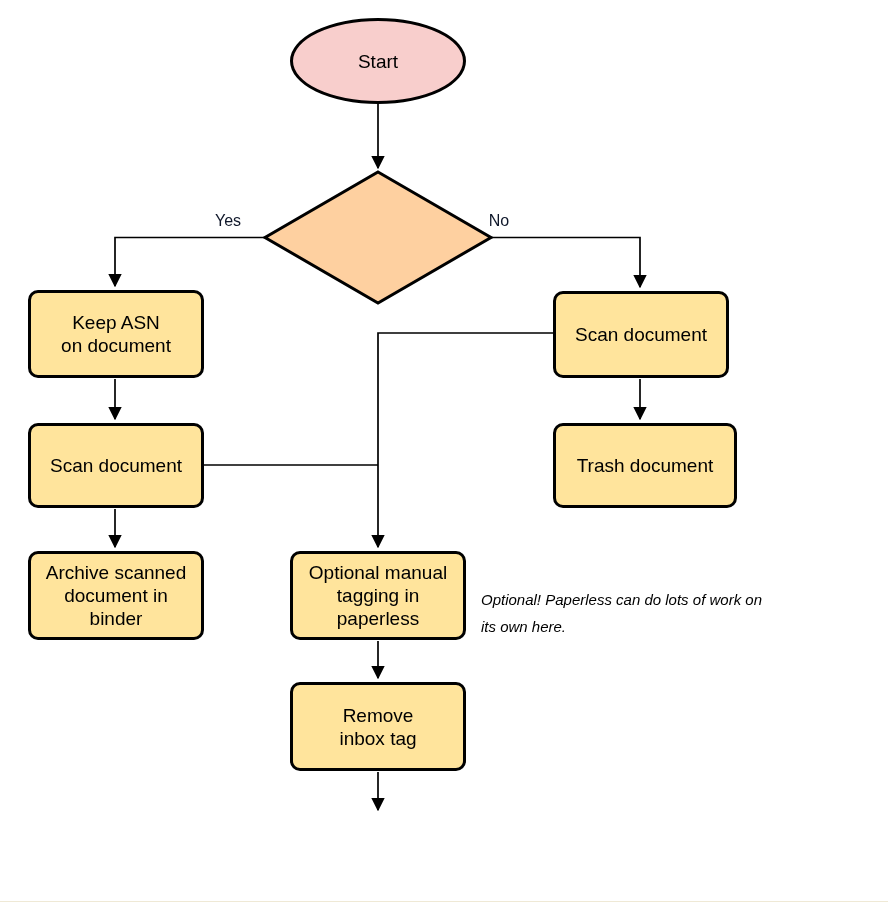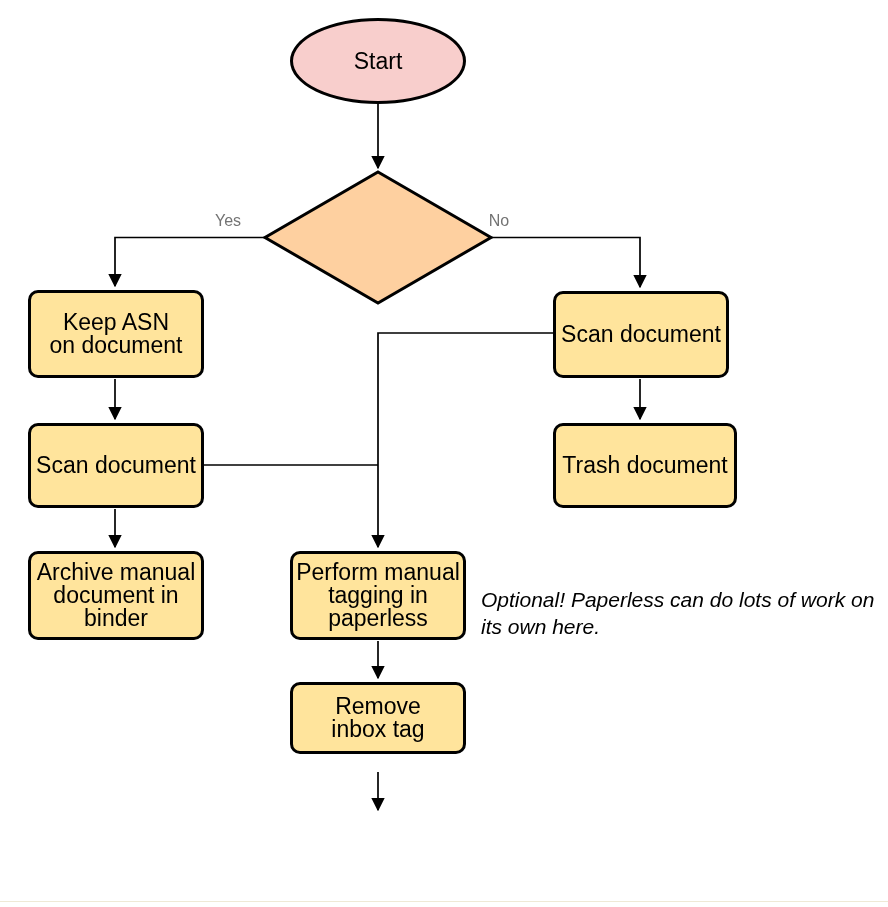--- a/index.html
+++ b/index.html
@@ -23,21 +23,21 @@
   }
   .node {
     position: absolute;
     z-index: 2;
     display: flex;
     align-items: center;
     justify-content: center;
     box-sizing: border-box;
     text-align: center;
     color: #000000;
-    font-size: 23px;
+    font-size: 19px;
     line-height: 23px;
   }
   .node-label {
     white-space: pre-line;
   }
   .terminal {
     background: var(--terminal-fill);
     border: 3px solid var(--stroke);
     border-radius: 50%;
   }
@@ -47,28 +47,28 @@
     border-radius: 10px;
   }
   .decision-label {
     background: transparent;
     border: none;
   }
   .edge-label {
     position: absolute;
     z-index: 3;
     font-size: 16px;
-    color: #737373;
+    color: #0f172a;
     text-align: center;
   }
   .annotation {
     position: absolute;
     z-index: 3;
     font-style: italic;
-    font-size: 21px;
+    font-size: 15px;
     line-height: 27px;
     color: #000000;
     white-space: pre-line;
   }
   .bottom-rule {
     position: absolute;
     left: 0;
     top: 901px;
     width: 888px;
     height: 1px;
@@ -112,40 +112,40 @@
   <div class="node process" style="left:28px;top:290px;width:176px;height:88px">
     <span class="node-label">Keep ASN
 on document</span>
   </div>
 
   <div class="node process" style="left:28px;top:423px;width:176px;height:85px">
     <span class="node-label">Scan document</span>
   </div>
 
   <div class="node process" style="left:28px;top:551px;width:176px;height:89px">
-    <span class="node-label">Archive manual
+    <span class="node-label">Archive scanned
 document in
 binder</span>
   </div>
 
   <div class="node process" style="left:553px;top:291px;width:176px;height:87px">
     <span class="node-label">Scan document</span>
   </div>
 
   <div class="node process" style="left:553px;top:423px;width:184px;height:85px">
     <span class="node-label">Trash document</span>
   </div>
 
   <div class="node process" style="left:290px;top:551px;width:176px;height:89px">
-    <span class="node-label">Perform manual
+    <span class="node-label">Optional manual
 tagging in
 paperless</span>
   </div>
 
-  <div class="node process" style="left:290px;top:682px;width:176px;height:72px">
+  <div class="node process" style="left:290px;top:682px;width:176px;height:89px">
     <span class="node-label">Remove
 inbox tag</span>
   </div>
 
 
   <div class="edge-label" style="left:205px;top:212px;width:46px">Yes</div>
   <div class="edge-label" style="left:478px;top:212px;width:42px">No</div>
 
   <div class="annotation" style="left:481px;top:586px;width:404px">Optional! Paperless can do lots of work on
 its own here.</div>

